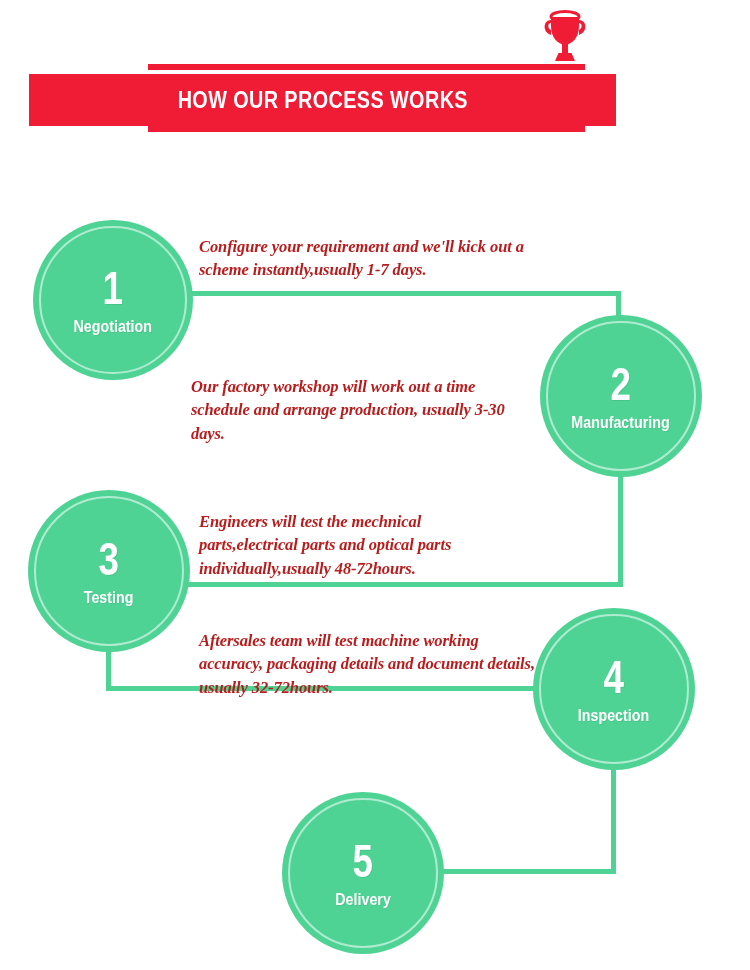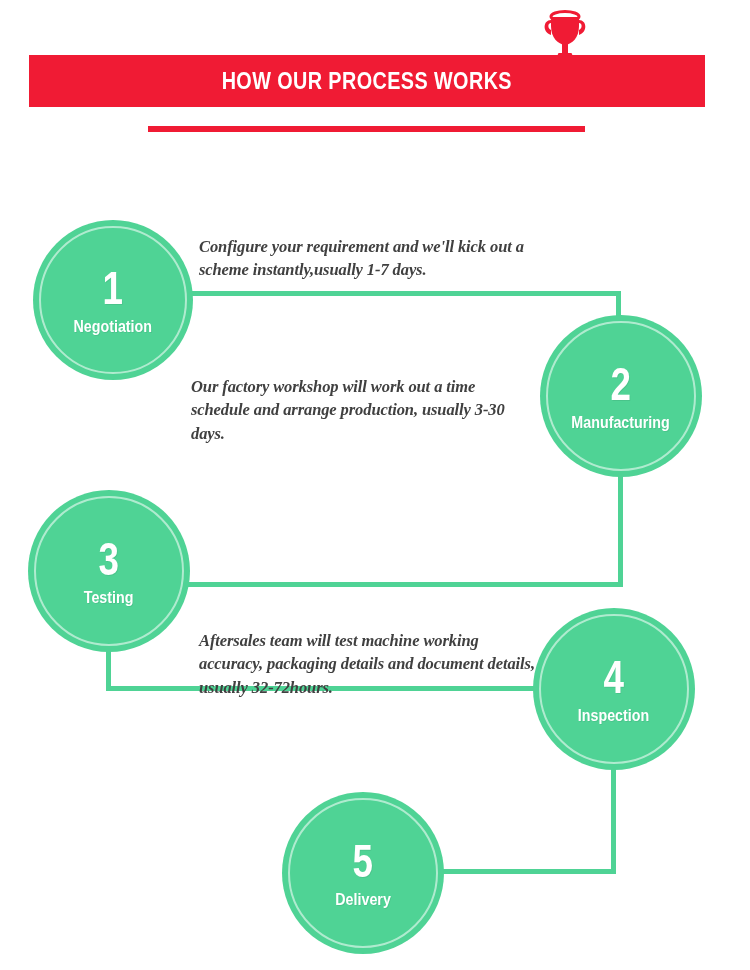--- a/index.html
+++ b/index.html
@@ -38,22 +38,22 @@
   }
   .header-rule-bottom {
     left: 148px;
     top: 126px;
     width: 437px;
     height: 6px;
   }
   .header-banner {
     position: absolute;
     left: 29px;
-    top: 55px;
-    width: 676px;
+    top: 74px;
+    width: 587px;
     height: 52px;
     background: #F01B34;
     display: flex;
     align-items: center;
     justify-content: center;
   }
   .header-title {
     color: #ffffff;
     font-family: "Liberation Sans", sans-serif;
     font-weight: bold;
@@ -111,21 +111,21 @@
     line-height: 1;
     margin-top: 7px;
     transform: scaleX(0.84);
     white-space: nowrap;
     text-shadow: 1px 1px 0 rgba(0,0,0,0.07);
   }
 
   
   .desc {
     position: absolute;
-    color: #404040;
+    color: #b91c1c;
     font-family: "Liberation Serif", serif;
     font-weight: bold;
     font-style: italic;
     font-size: 16.5px;
     line-height: 1.42;
     letter-spacing: -0.1px;
   }
 </style>
 </head>
 <body>
@@ -186,17 +186,18 @@
   <div class="step-circle" style="left:282px; top:792px; width:162px; height:162px;">
     <span class="inner-ring"></span>
     <span class="step-number">5</span>
     <span class="step-label">Delivery</span>
   </div>
 
   <div class="desc" style="left:199px; top:235px; width:325px;">Configure your requirement and we'll kick out a scheme instantly,usually 1-7 days.</div>
 
   <div class="desc" style="left:191px; top:375px; width:325px;">Our factory workshop will work out a time schedule and arrange production, usually 3-30 days.</div>
 
+  <div class="desc" style="left:199px; top:510px; width:310px;">Engineers will test the mechnical parts,electrical parts and optical parts individually,usually 48-72hours.</div>
 
   <div class="desc" style="left:199px; top:629px; width:345px;">Aftersales team will test machine working accuracy, packaging details and document details, usually 32-72hours.</div>
 
 
 </div>
 
 </body></html>

